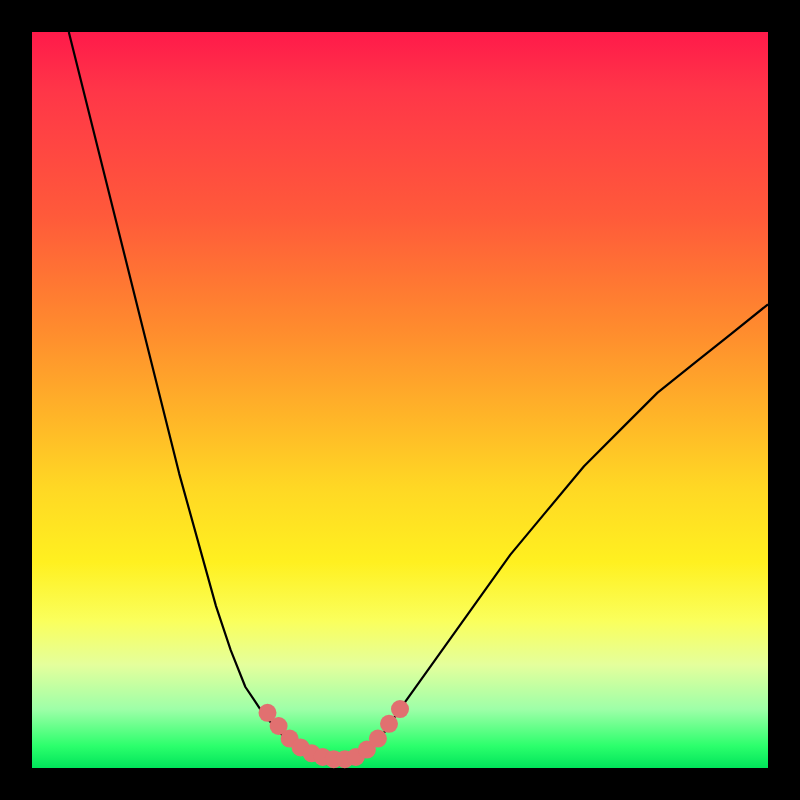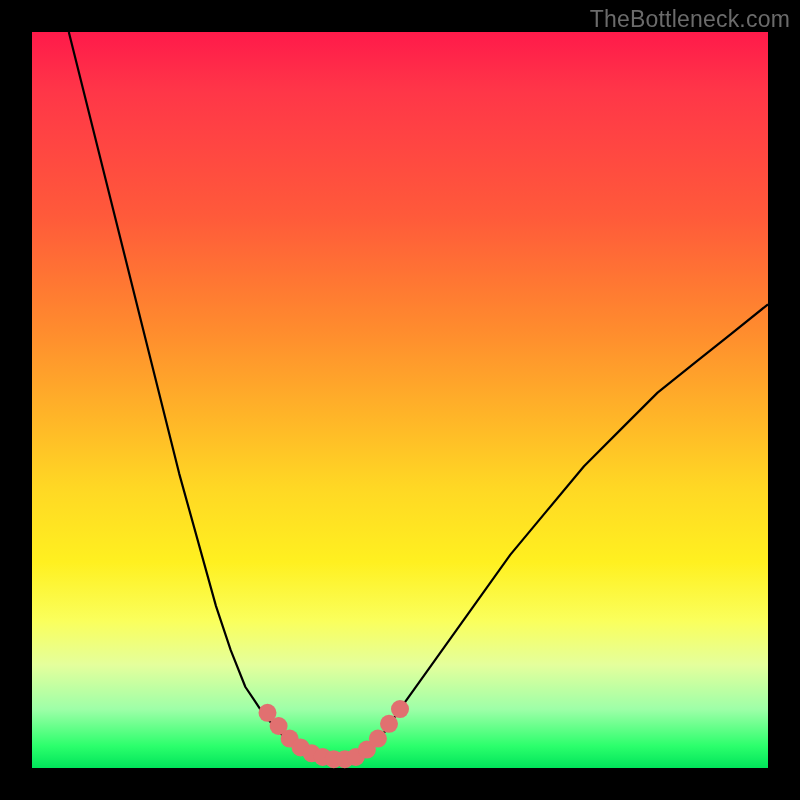--- a/index.html
+++ b/index.html
@@ -58,21 +58,20 @@
     left: 0;
     width: 736px;
     height: 736px;
     overflow: visible;
   }
 </style>
 </head>
 <body>
 
 <div class="frame">
-  <div class="watermark">TheBottleneck.com</div>
   <div class="plot-area">
     <svg class="curves" viewBox="0 0 736 736">
       <g id="curve-path">
           <path d="M 36.8 0.0 L 73.6 147.2 L 110.4 294.4 L 147.2 441.6 L 184.0 574.1 L 198.7 618.2 L 213.4 655.0 L 228.2 677.1 L 242.9 695.5 L 253.9 706.6 L 265.0 713.9 L 276.0 721.3 L 287.0 725.0 L 287.0 725.0 L 294.4 727.2 L 301.8 727.9 L 309.1 727.9 L 316.5 727.2 L 323.8 725.0 L 323.8 725.0 L 338.6 713.9 L 353.3 699.2 L 368.0 677.1 L 404.8 625.6 L 441.6 574.1 L 478.4 522.6 L 515.2 478.4 L 552.0 434.2 L 588.8 397.4 L 625.6 360.6 L 662.4 331.2 L 699.2 301.8 L 736.0 272.3" fill="none" stroke="#000000" stroke-width="2.2" stroke-linejoin="round"></path>
         </g>
       <g id="marker-layer">
           <circle cx="235.5" cy="680.8" r="9" fill="#e17070"></circle>
           <circle cx="246.6" cy="694.0" r="9" fill="#e17070"></circle>
           <circle cx="257.6" cy="706.6" r="9" fill="#e17070"></circle>
           <circle cx="268.6" cy="715.4" r="9" fill="#e17070"></circle>

